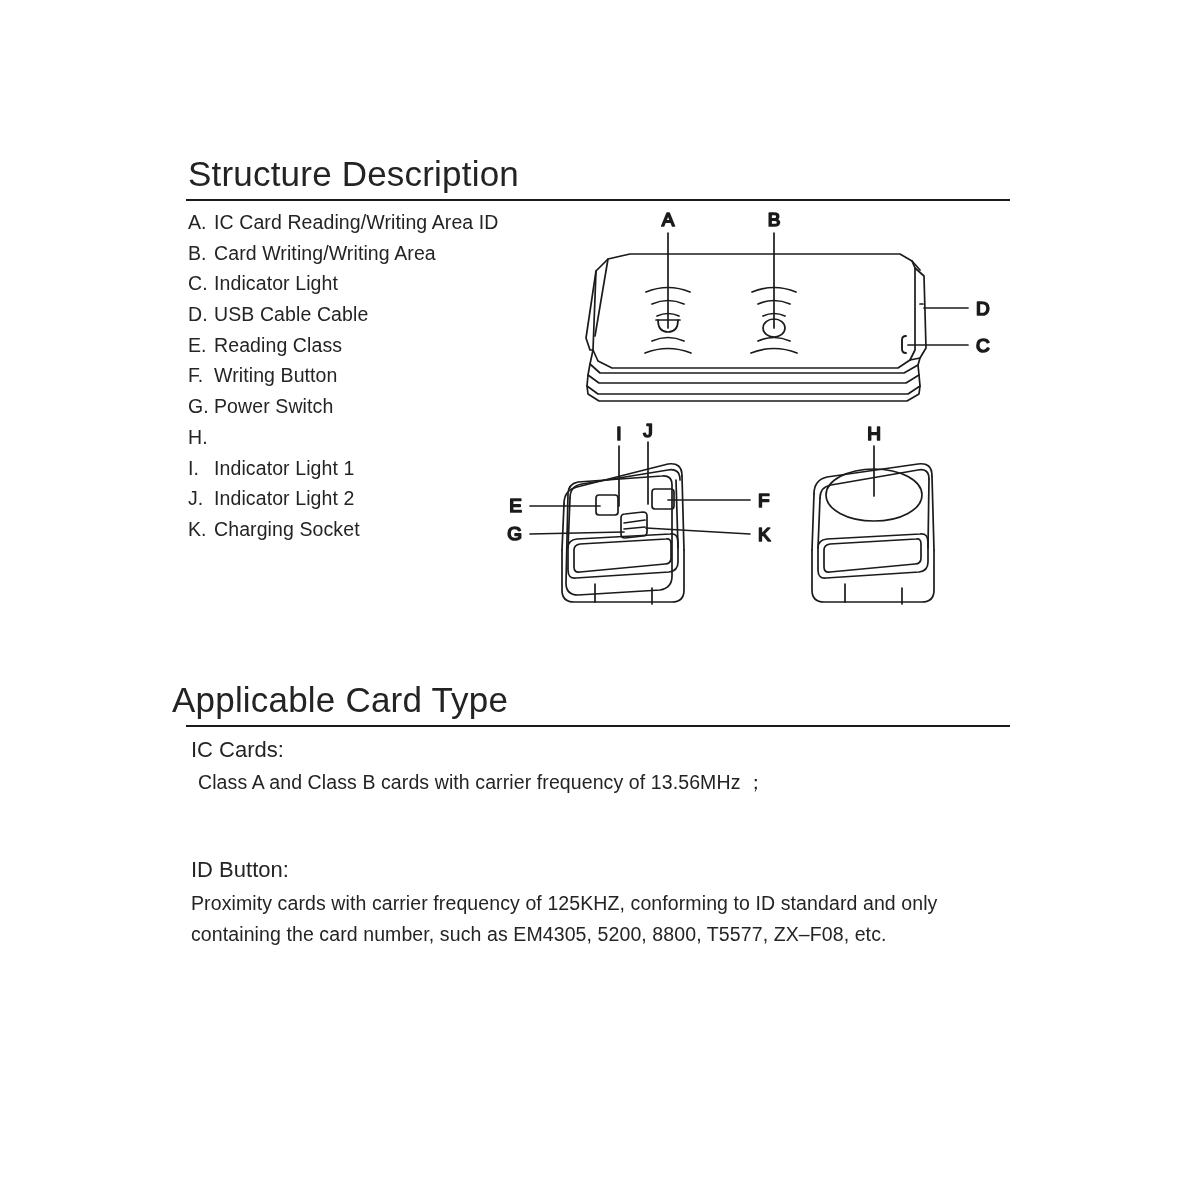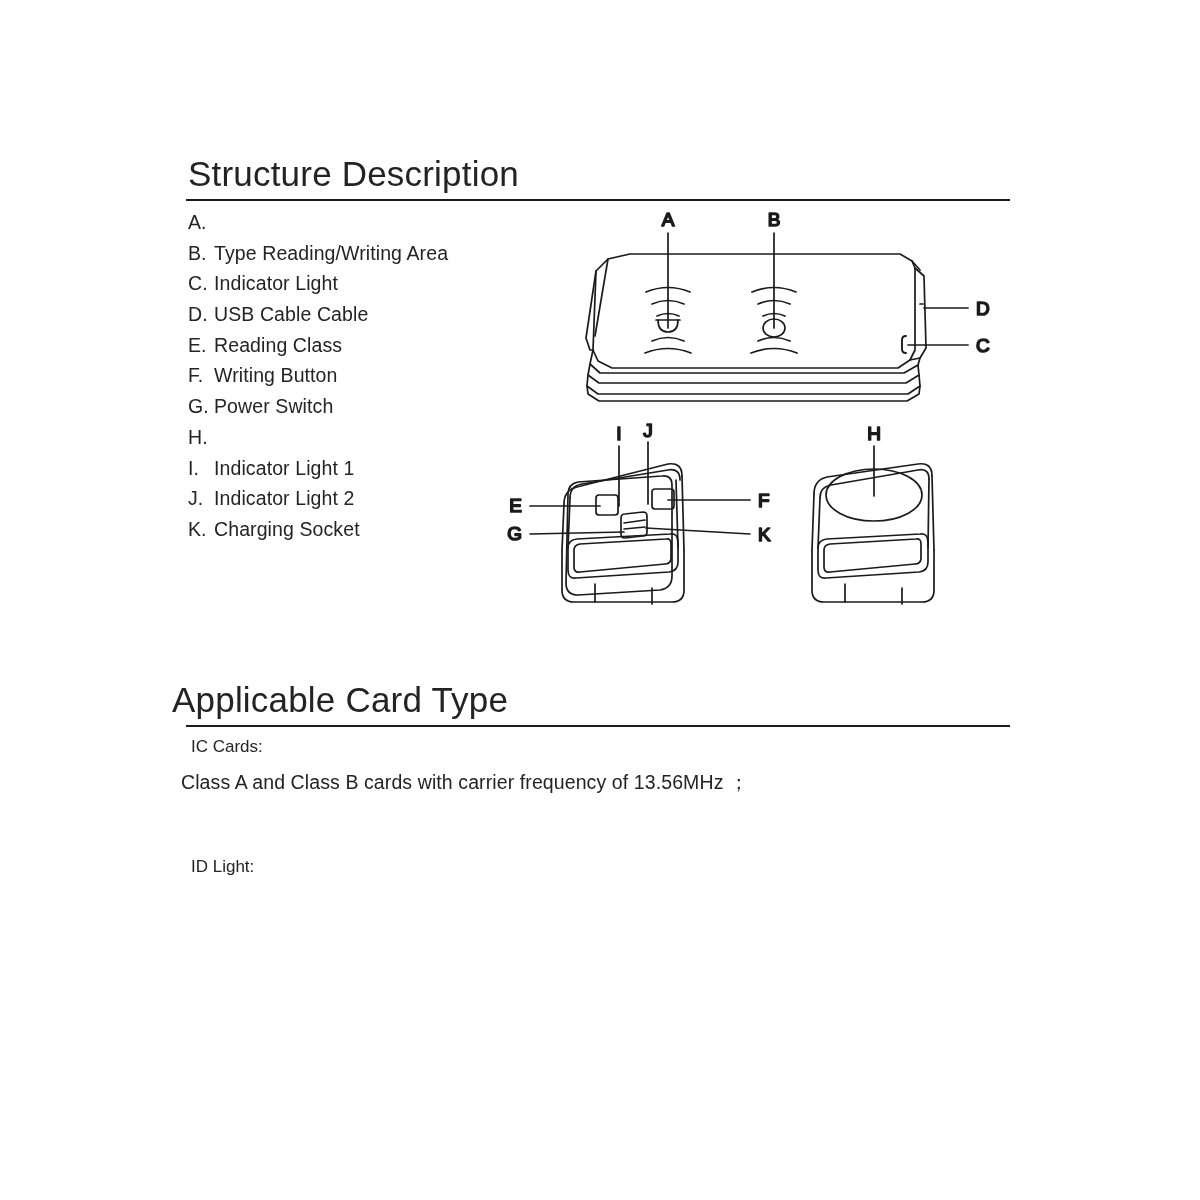--- a/index.html
+++ b/index.html
@@ -67,21 +67,21 @@
   
   .card-block {
     position: absolute;
     font-size: 19.5px;
     color: #242424;
     line-height: 31px;
     letter-spacing: 0.1px;
   }
   .card-heading {
     position: absolute;
-    font-size: 17px;
+    font-size: 22px;
     color: #242424;
     font-weight: 400;
     white-space: nowrap;
   }
 
   
   .diagram {
     position: absolute;
     left: 500px;
     top: 190px;
@@ -100,24 +100,25 @@
 <body>
 
 <div class="page">
 
   <div class="section-title" style="left:188px; top:148px;">Structure Description</div>
   <div class="rule" style="left:186px; top:191px; width:824px;"></div>
 
   <div class="struct-list">
     <div class="struct-item">
       <span class="struct-key">A.</span>
+      <span class="struct-label">IC Card Reading/Writing Area ID</span>
     </div>
     <div class="struct-item">
       <span class="struct-key">B.</span>
-      <span class="struct-label">Type Reading/Writing Area</span>
+      <span class="struct-label">Card Writing/Writing Area</span>
     </div>
     <div class="struct-item">
       <span class="struct-key">C.</span>
       <span class="struct-label">Indicator Light</span>
     </div>
     <div class="struct-item">
       <span class="struct-key">D.</span>
       <span class="struct-label">USB Cable Cable</span>
     </div>
     <div class="struct-item">
@@ -272,18 +273,19 @@
       <text class="lbl" x="374" y="242" text-anchor="middle">H</text>
 
     </svg>
   </div>
 
   <div class="section-title" style="left:172px; top:674px;">Applicable Card Type</div>
   <div class="rule" style="left:186px; top:717px; width:824px;"></div>
 
   <div class="card-heading" style="left:191px; top:729px;">IC Cards:</div>
 
-  <div class="card-block" style="left:181px; top:759px; width:820px;">Class A and Class B cards with carrier frequency of 13.56MHz ；</div>
-
-  <div class="card-heading" style="left:191px; top:849px;">ID Light:</div>
-
+  <div class="card-block" style="left:198px; top:759px; width:820px;">Class A and Class B cards with carrier frequency of 13.56MHz ；</div>
+
+  <div class="card-heading" style="left:191px; top:849px;">ID Button:</div>
+
+  <div class="card-block" style="left:191px; top:880px; width:822px;">Proximity cards with carrier frequency of 125KHZ, conforming to ID standard and only containing the card number, such as EM4305, 5200, 8800, T5577, ZX–F08, etc.</div>
 
 </div>
 
 </body></html>

